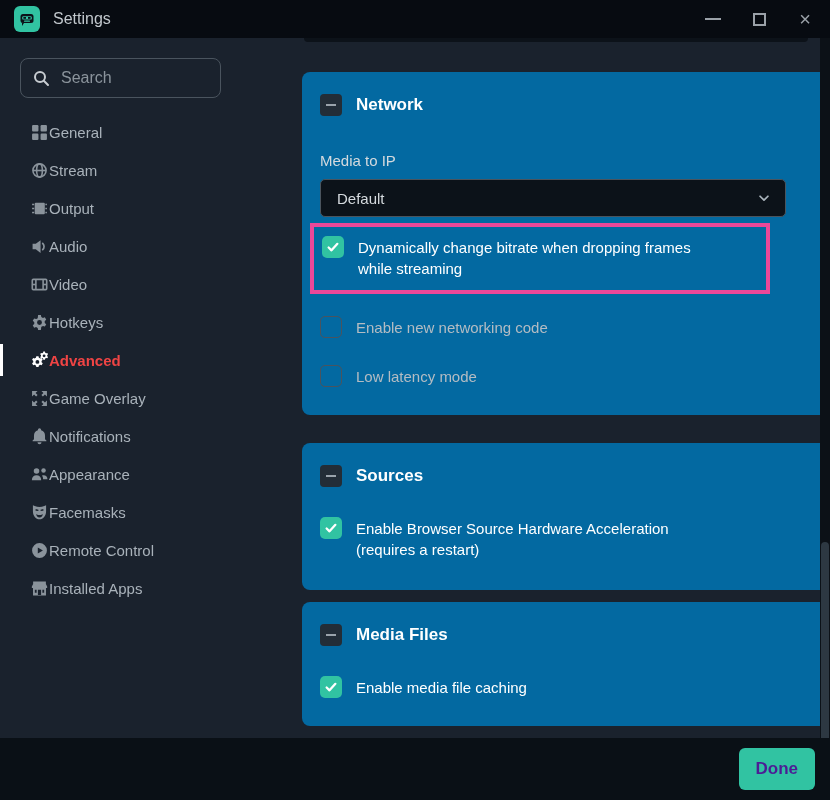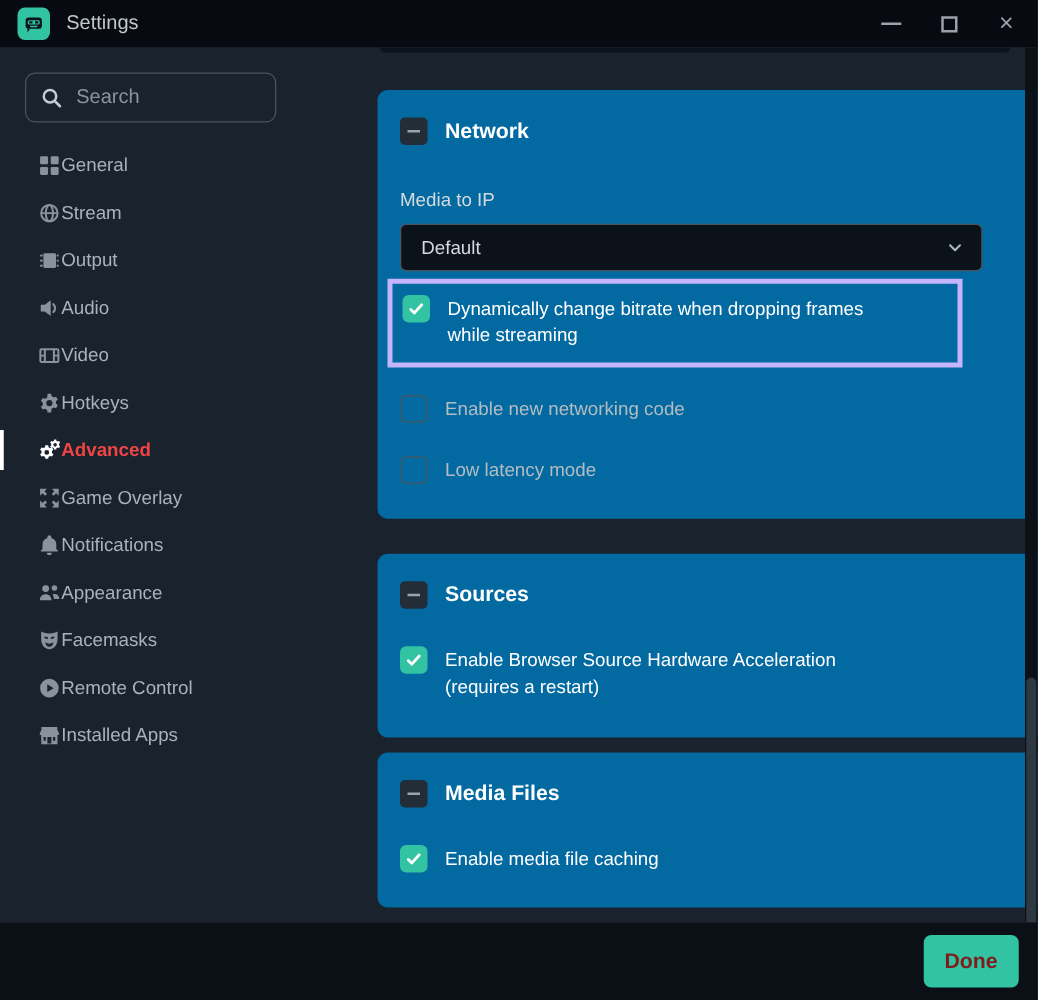--- a/index.html
+++ b/index.html
@@ -85,42 +85,42 @@
     width:22px; height:22px; border-radius:5px; flex:0 0 auto;
     display:flex; align-items:center; justify-content:center;
   }
   .checkbox.checked { background:#31c3a2; }
   .checkbox.unchecked { border:1px solid #4a545e; background:transparent; }
   .cb-label { font-size:15px; line-height:21px; color:#b4bcc3; max-width:370px; padding-top:1px; }
   .cb-row.is-checked .cb-label { color:#ffffff; }
 
   .highlight-box {
     margin-top:6px; margin-left:-10px; width:460px;
-    border:4px solid #c4b5fd; padding:9px 8px 11px 8px;
+    border:4px solid #ec4899; padding:9px 8px 11px 8px;
   }
   .row-gap1 { margin-top:22px; }
   .row-gap2 { margin-top:27px; }
   .cb-after-header { margin-top:30px; }
 
   
   .scrollbar {
     position:absolute; top:0; right:0; width:10px; height:100%; background:#0c1117;
   }
   .scroll-thumb {
     position:absolute; top:504px; right:1px; width:8px; height:196px;
     background:#2d3842; border-radius:4px 4px 0 0;
   }
 
   
   .footer {
     height:62px; flex:0 0 auto; background:#0a1016;
     display:flex; align-items:center; justify-content:flex-end; padding-right:15px;
   }
   .done-btn {
-    background:#31c3a2; color:#7f1d1d; font-weight:bold; font-size:17px;
+    background:#31c3a2; color:#4c1d95; font-weight:bold; font-size:17px;
     border:none; border-radius:6px; padding:11px 17px; cursor:pointer;
     font-family:"Liberation Sans", sans-serif;
   }
 </style>
 </head>
 <body>
 
 <div class="window">
 
   <div class="titlebar">

